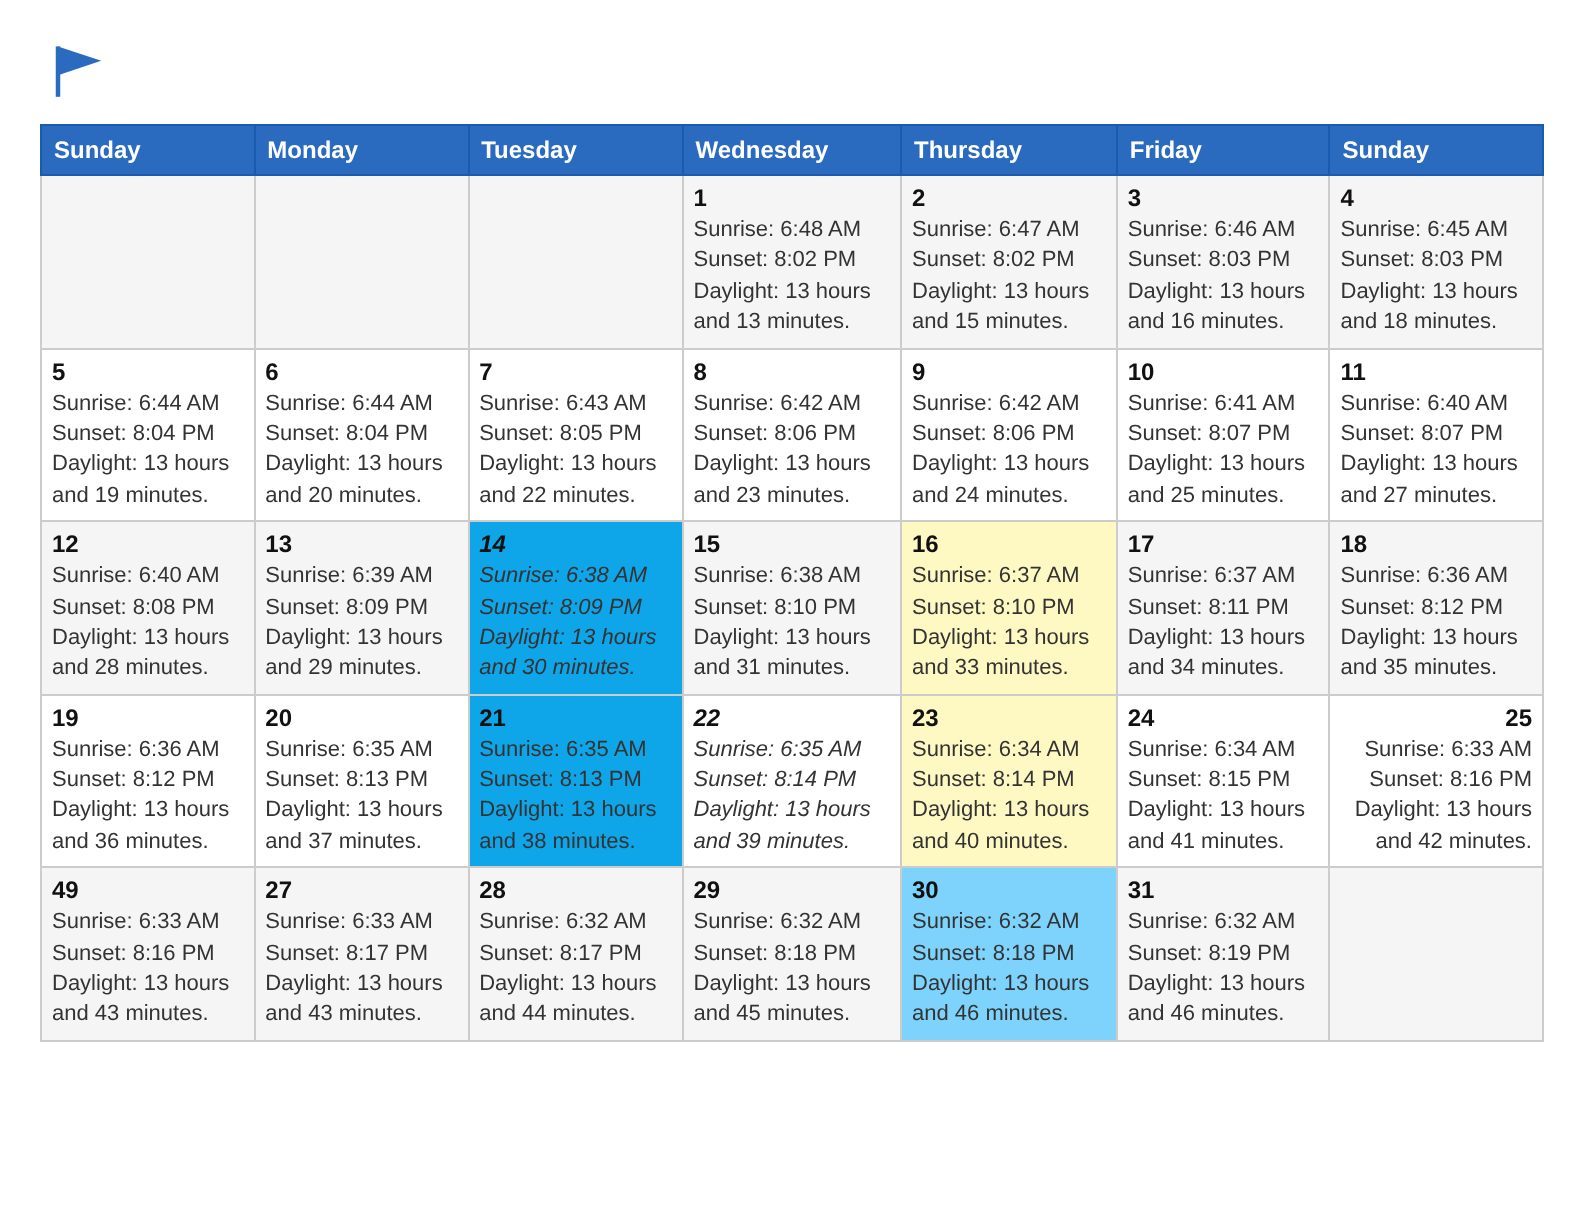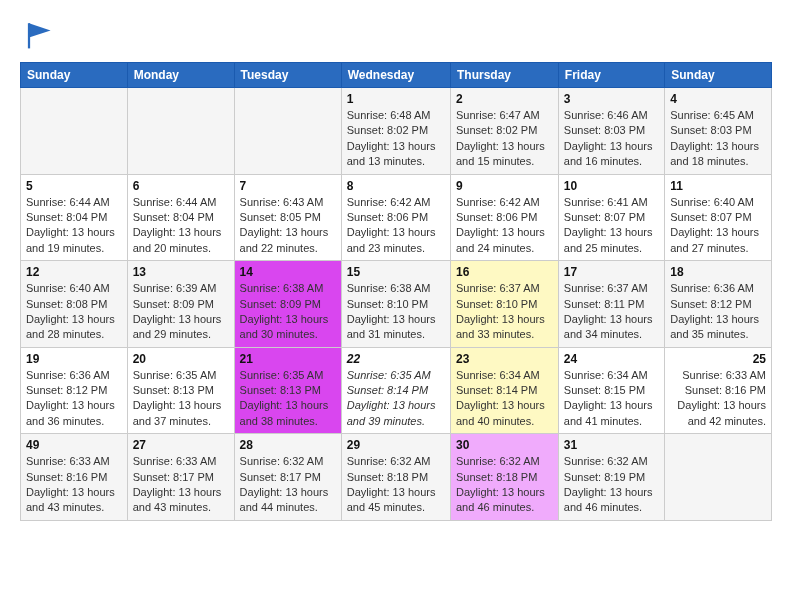--- a/index.html
+++ b/index.html
@@ -182,21 +182,21 @@
         </tr>
         <tr>
           <td style="background: rgb(245, 245, 245);">
             <div class="day-num">12</div>
             <div class="day-info">Sunrise: 6:40 AM<br>Sunset: 8:08 PM<br>Daylight: 13 hours<br>and 28 minutes.</div>
           </td>
           <td style="background: rgb(245, 245, 245);">
             <div class="day-num">13</div>
             <div class="day-info">Sunrise: 6:39 AM<br>Sunset: 8:09 PM<br>Daylight: 13 hours<br>and 29 minutes.</div>
           </td>
-          <td style="background: #d946ef;">
+          <td style="background: #0ea5e9; font-style: italic;">
             <div class="day-num">14</div>
             <div class="day-info">Sunrise: 6:38 AM<br>Sunset: 8:09 PM<br>Daylight: 13 hours<br>and 30 minutes.</div>
           </td>
           <td style="background: rgb(245, 245, 245);">
             <div class="day-num">15</div>
             <div class="day-info">Sunrise: 6:38 AM<br>Sunset: 8:10 PM<br>Daylight: 13 hours<br>and 31 minutes.</div>
           </td>
           <td style="background: #fef9c3;">
             <div class="day-num">16</div>
             <div class="day-info">Sunrise: 6:37 AM<br>Sunset: 8:10 PM<br>Daylight: 13 hours<br>and 33 minutes.</div>
@@ -212,21 +212,21 @@
         </tr>
         <tr>
           <td style="background: rgb(255, 255, 255);">
             <div class="day-num">19</div>
             <div class="day-info">Sunrise: 6:36 AM<br>Sunset: 8:12 PM<br>Daylight: 13 hours<br>and 36 minutes.</div>
           </td>
           <td style="background: rgb(255, 255, 255);">
             <div class="day-num">20</div>
             <div class="day-info">Sunrise: 6:35 AM<br>Sunset: 8:13 PM<br>Daylight: 13 hours<br>and 37 minutes.</div>
           </td>
-          <td style="background: #d946ef;">
+          <td style="background: #0ea5e9;">
             <div class="day-num">21</div>
             <div class="day-info">Sunrise: 6:35 AM<br>Sunset: 8:13 PM<br>Daylight: 13 hours<br>and 38 minutes.</div>
           </td>
           <td style="background: rgb(255, 255, 255); font-style: italic;">
             <div class="day-num">22</div>
             <div class="day-info">Sunrise: 6:35 AM<br>Sunset: 8:14 PM<br>Daylight: 13 hours<br>and 39 minutes.</div>
           </td>
           <td style="background: #fef9c3;">
             <div class="day-num">23</div>
             <div class="day-info">Sunrise: 6:34 AM<br>Sunset: 8:14 PM<br>Daylight: 13 hours<br>and 40 minutes.</div>
@@ -250,21 +250,21 @@
             <div class="day-info">Sunrise: 6:33 AM<br>Sunset: 8:17 PM<br>Daylight: 13 hours<br>and 43 minutes.</div>
           </td>
           <td style="background: rgb(245, 245, 245);">
             <div class="day-num">28</div>
             <div class="day-info">Sunrise: 6:32 AM<br>Sunset: 8:17 PM<br>Daylight: 13 hours<br>and 44 minutes.</div>
           </td>
           <td style="background: rgb(245, 245, 245);">
             <div class="day-num">29</div>
             <div class="day-info">Sunrise: 6:32 AM<br>Sunset: 8:18 PM<br>Daylight: 13 hours<br>and 45 minutes.</div>
           </td>
-          <td style="background: #f0abfc;">
+          <td style="background: #7dd3fc;">
             <div class="day-num">30</div>
             <div class="day-info">Sunrise: 6:32 AM<br>Sunset: 8:18 PM<br>Daylight: 13 hours<br>and 46 minutes.</div>
           </td>
           <td style="background: rgb(245, 245, 245);">
             <div class="day-num">31</div>
             <div class="day-info">Sunrise: 6:32 AM<br>Sunset: 8:19 PM<br>Daylight: 13 hours<br>and 46 minutes.</div>
           </td>
           <td class="empty" style="background: rgb(245, 245, 245);"></td>
         </tr>
       </tbody>

